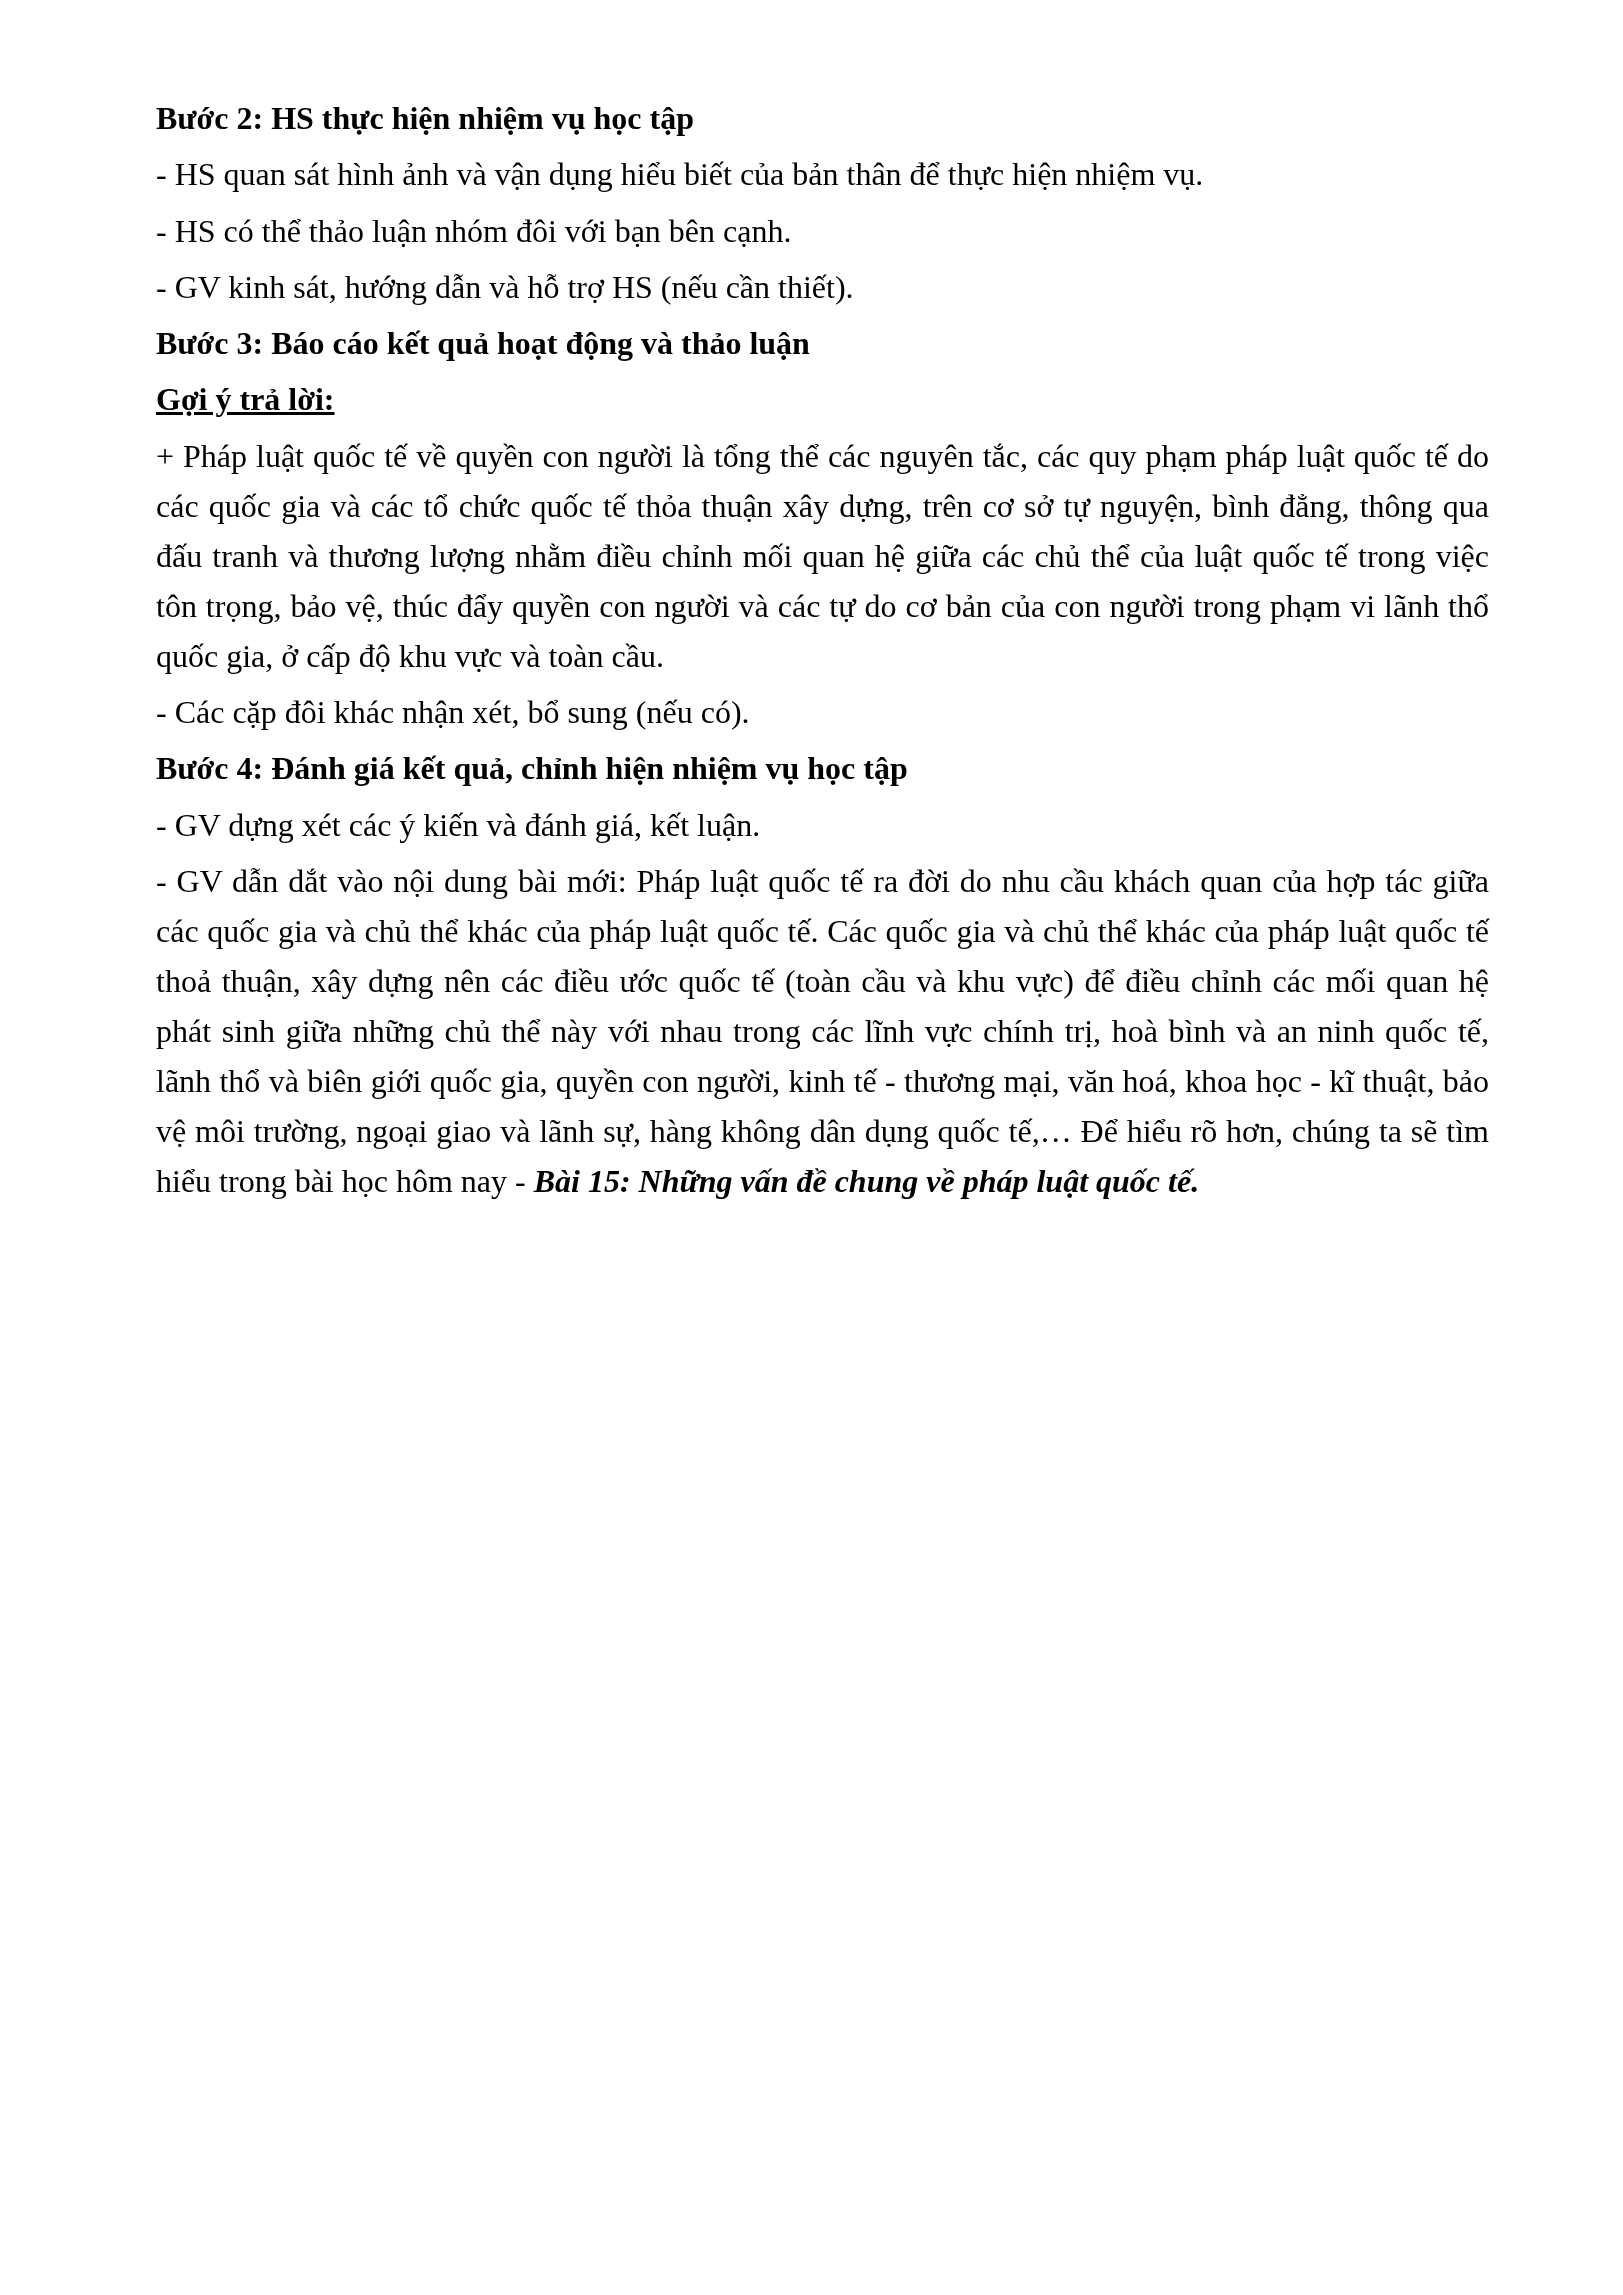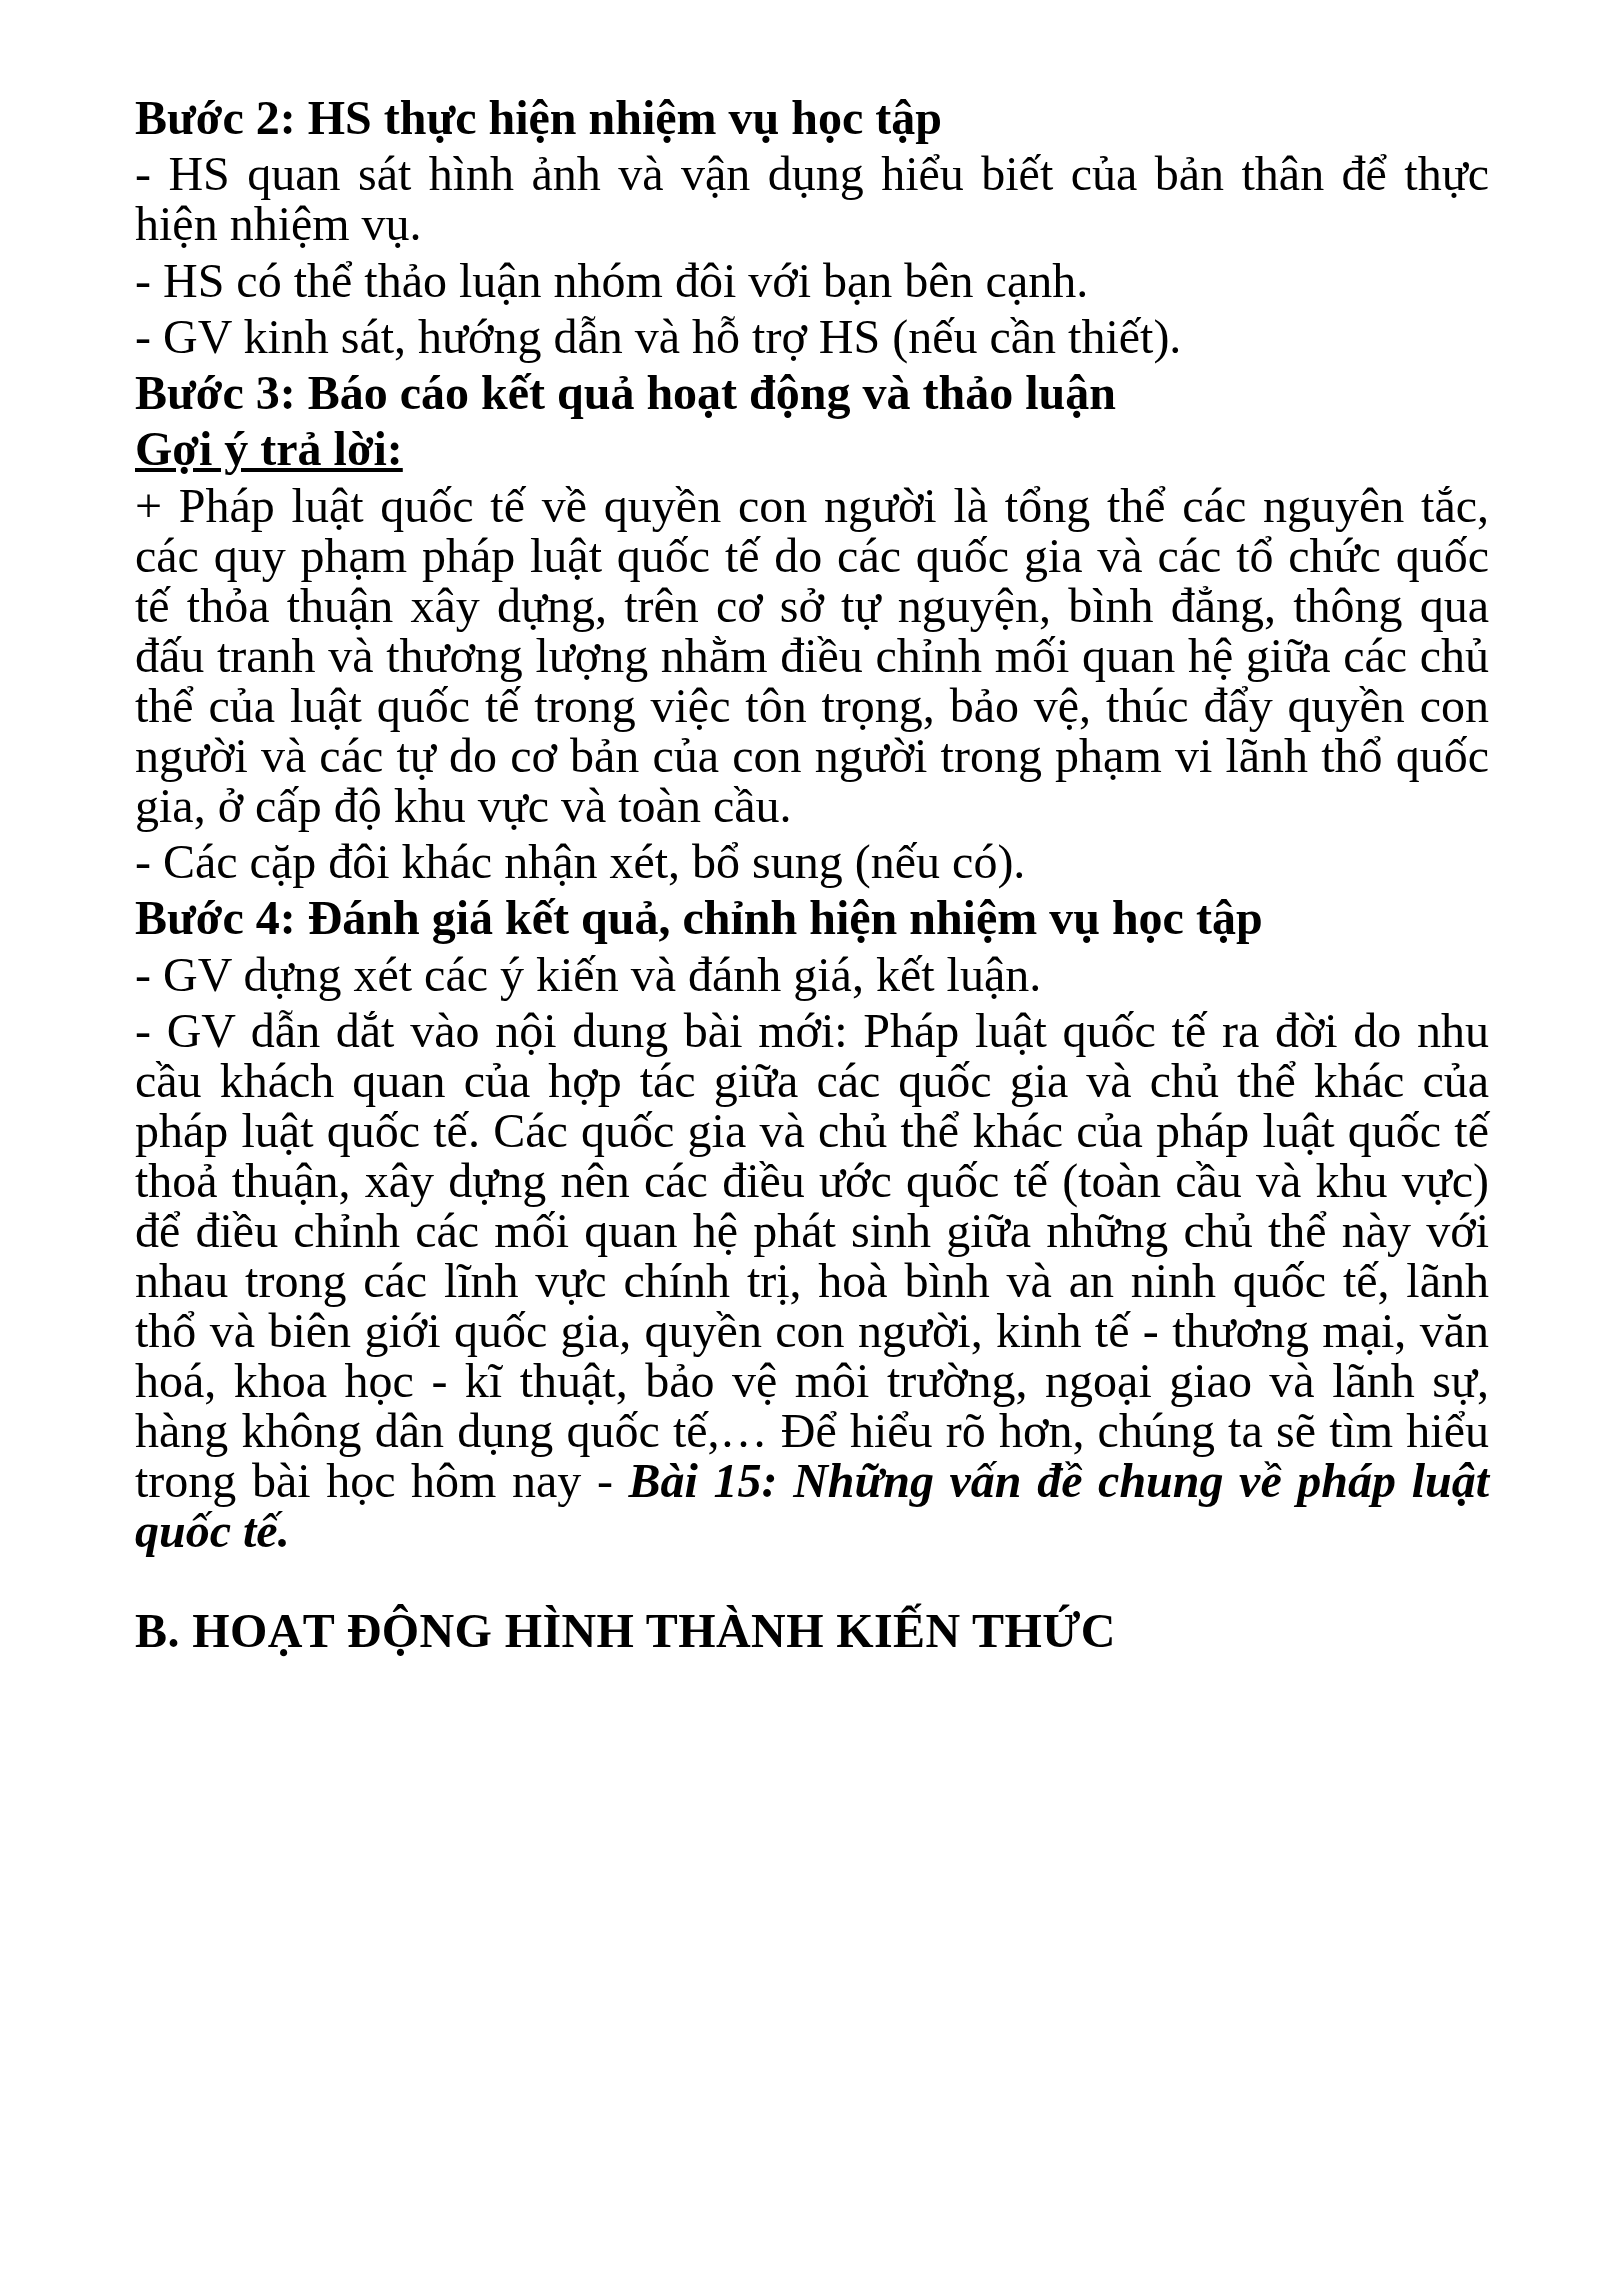--- a/index.html
+++ b/index.html
@@ -9,23 +9,24 @@
     font-family: "Liberation Serif", "DejaVu Serif", serif;
   }
   .page {
     width: 1623px;
     height: 2295px;
     background: #ffffff;
     padding: 93px 134px 0 135px;
     color: #000000;
   }
   .doc {
-    font-size: 48px;
+    font-size: 32px;
     line-height: 50px;
     color: #000000;
+    margin-left: 21px;
   }
   .para {
     text-align: justify;
     text-justify: inter-word;
     margin: 0 0 6.3px 0;
   }
   .bold { font-weight: bold; }
   .italic { }
   .bold-italic { font-weight: bold; font-style: italic; }
   .underline { text-decoration: underline; }
@@ -57,17 +58,16 @@
     <p class="para italic">+ Pháp luật quốc tế về quyền con người là tổng thể các nguyên tắc, các quy phạm pháp luật quốc tế do các quốc gia và các tổ chức quốc tế thỏa thuận xây dựng, trên cơ sở tự nguyện, bình đẳng, thông qua đấu tranh và thương lượng nhằm điều chỉnh mối quan hệ giữa các chủ thể của luật quốc tế trong việc tôn trọng, bảo vệ, thúc đẩy quyền con người và các tự do cơ bản của con người trong phạm vi lãnh thổ quốc gia, ở cấp độ khu vực và toàn cầu.</p>
 
     <p class="para">- Các cặp đôi khác nhận xét, bổ sung (nếu có).</p>
 
     <p class="para bold">Bước 4: Đánh giá kết quả, chỉnh hiện nhiệm vụ học tập</p>
 
     <p class="para">- GV dựng xét các ý kiến và đánh giá, kết luận.</p>
 
     <p class="para"><span>- GV dẫn dắt vào nội dung bài mới: </span><span class="italic">Pháp luật quốc tế ra đời do nhu cầu khách quan của hợp tác giữa các quốc gia và chủ thể khác của pháp luật quốc tế. Các quốc gia và chủ thể khác của pháp luật quốc tế thoả thuận, xây dựng nên các điều ước quốc tế (toàn cầu và khu vực) để điều chỉnh các mối quan hệ phát sinh giữa những chủ thể này với nhau trong các lĩnh vực chính trị, hoà bình và an ninh quốc tế, lãnh thổ và biên giới quốc gia, quyền con người, kinh tế - thương mại, văn hoá, khoa học - kĩ thuật, bảo vệ môi trường, ngoại giao và lãnh sự, hàng không dân dụng quốc tế,… Để hiểu rõ hơn, chúng ta sẽ tìm hiểu trong bài học hôm nay - </span><span class="bold-italic">Bài 15: Những vấn đề chung về pháp luật quốc tế.</span></p>
 
-    <p class="para bold section-heading">B. HOẠT ĐỘNG HÌNH THÀNH KIẾN THỨC</p>
 
   </div>
 </div>
 
 
 </body></html>

